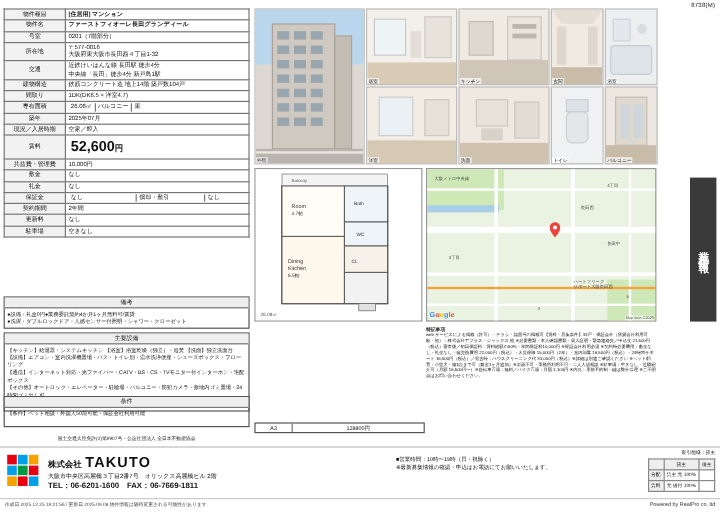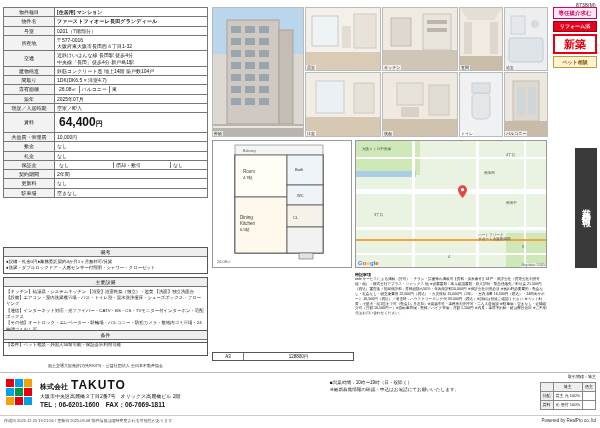--- a/index.html
+++ b/index.html
@@ -150,21 +150,21 @@
       <td class="lbl">築年</td>
       <td class="val">2025年07月</td>
     </tr>
     <tr>
       <td class="lbl">現況／入居時期</td>
       <td class="val">空家／即入</td>
     </tr>
     <tr class="rentrow">
       <td class="lbl">賃料</td>
       <td class="val" style="padding:2px 4px;">
-        <span class="rent">64,400</span><span class="rentyen">円</span>
+        <span class="rent">52,600</span><span class="rentyen">円</span>
       </td>
     </tr>
     <tr>
       <td class="lbl">共益費・管理費</td>
       <td class="val">10,000円</td>
     </tr>
     <tr>
       <td class="lbl">敷金</td>
       <td class="val">なし</td>
     </tr>
@@ -341,26 +341,20 @@
         <rect width="42" height="63" fill="#ece7df"></rect>
         <rect x="0" y="48" width="42" height="15" fill="#c8bca8"></rect>
         <rect x="8" y="8" width="26" height="40" fill="#ded8ce" stroke="#c4bdb3"></rect>
         <rect x="12" y="14" width="8" height="28" fill="#cfd6da"></rect>
         <rect x="23" y="14" width="8" height="28" fill="#cfd6da"></rect>
       </svg>
       <span class="cap">バルコニー</span>
     </div>
   </div>
 
-  <div class="badges">
-    <div class="badge b1">専任媒介求む</div>
-    <div class="badge b2">リフォーム済</div>
-    <div class="badge b3">新築</div>
-    <div class="badge b4">ペット相談</div>
-  </div>
 
   <div class="vtab">業務情報</div>
 
   <div class="plan">
     <svg width="138" height="126" viewBox="0 0 138 126">
       <rect width="138" height="126" fill="#ffffff"></rect>
 
       <rect x="22" y="14" width="88" height="98" fill="#fdfbf7" stroke="#444" stroke-width="1.2"></rect>
 
       <rect x="22" y="4" width="88" height="10" fill="#f4f4f4" stroke="#777" stroke-width=".6"></rect>

